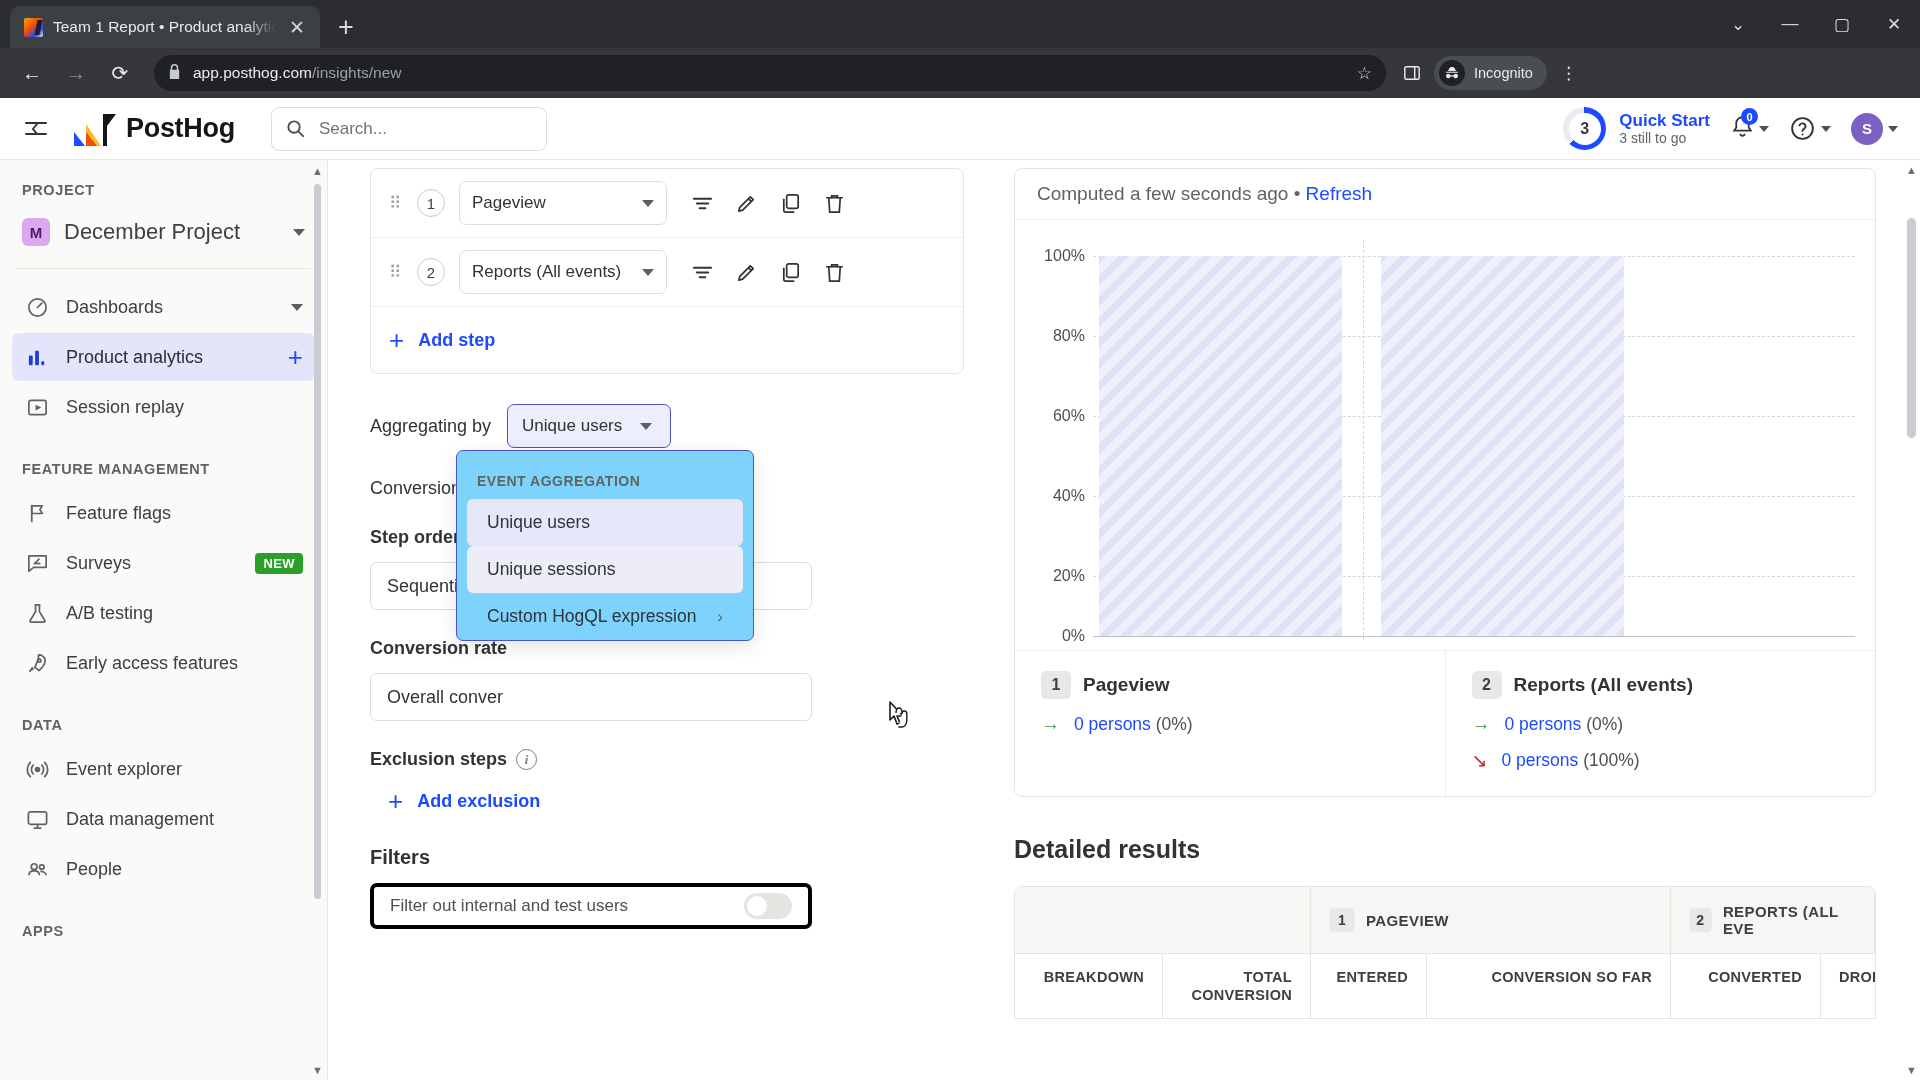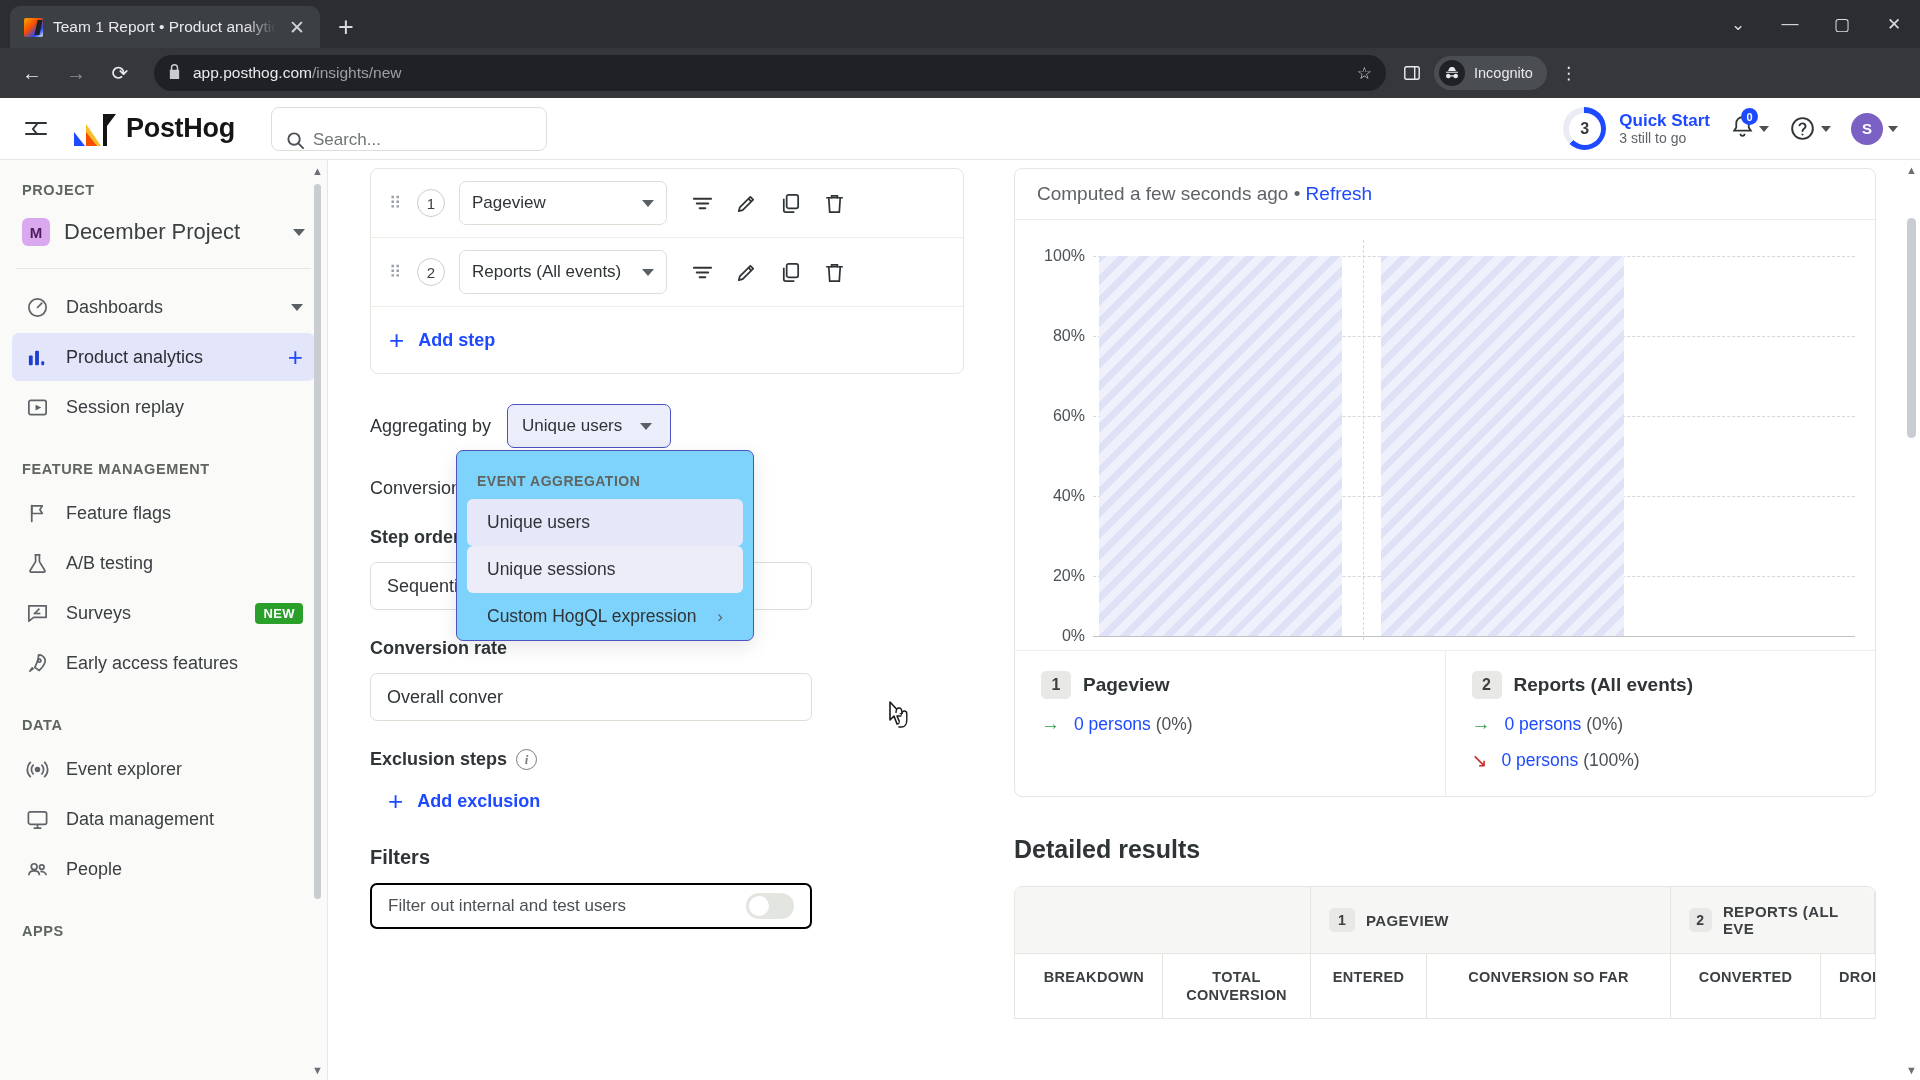--- a/index.html
+++ b/index.html
@@ -76,21 +76,21 @@
     height: 62px; background:#fff; border-bottom:1px solid #e5e7e0; display:flex;
     align-items:center; padding: 0 22px; gap: 14px; flex: 0 0 62px;
   }
   .hamburger { width:30px;height:30px;display:flex;align-items:center;justify-content:center;cursor:pointer;}
   .hamburger svg { width: 26px; height: 22px; }
   .brand { display:flex; align-items:center; gap:10px; margin-left: 8px;}
   .hoglogo { width:42px; height:34px; position:relative; }
   .brandname { font-size: 27px; font-weight: 700; color:#151515; letter-spacing:-0.3px;}
   .searchbox {
     margin-left: 22px; width: 276px; height: 44px; border:1px solid #dcdfd6; border-radius:8px;
-    display:flex; align-items:flex-end; gap:8px; padding: 0 14px; color:#6b7280; cursor:text;
+    display:flex; align-items:center; gap:14px; padding: 0 14px; color:#6b7280; cursor:text;
     background:#fff;
   }
   .searchbox .ph { font-size: 17px; color:#6f7570; }
   .appbar-right { margin-left:auto; display:flex; align-items:center; gap: 20px; }
   .qs { display:flex; align-items:center; gap:13px; cursor:pointer;}
   .qs-ring { width: 43px; height:43px; border-radius:50%; position:relative;
              background: conic-gradient(#1d4aff 0turn 0.62turn, #e9ebf5 0.62turn 1turn);
              display:flex;align-items:center;justify-content:center;}
   .qs-ring:after{content:"";position:absolute;width:32px;height:32px;border-radius:50%;background:#fff;}
   .qs-num { position:relative; z-index:2; font-size:16px; font-weight:600; color:#3a3a3a;}
@@ -181,21 +181,21 @@
   .agg-btn .t { font-size:17px; color:#2f3437; }
   .sel-wide {
     margin-top:14px; height:48px; border:1px solid #dcdfd6; border-radius:7px; background:#fff;
     display:flex; align-items:center; padding: 0 16px; font-size:18px; color:#2f3437; cursor:pointer;
     max-width: 442px;
   }
   .blocktitle { margin-top: 28px; font-size:18px; font-weight:700; color:#2f3437;
                 display:flex; align-items:center; gap:9px;}
   .addexcl { margin-top: 18px; display:flex; align-items:center; gap:14px; cursor:pointer; padding-left:18px;}
   .filters-title { margin-top: 32px; font-size:20px; font-weight:700; color:#2f3437;}
-  .filter-card { margin-top:14px; height:46px; border:2px solid #000000; border-radius:7px;
+  .filter-card { margin-top:14px; height:46px; border:4px solid #000000; border-radius:7px;
                  display:flex; align-items:center; padding: 0 16px; gap:10px; color:#4b5155; font-size:17px;
                  max-width: 442px; overflow:hidden;}
   .toggle { margin-left:auto; width:48px;height:26px;border-radius:13px;background:#e3e5e0;position:relative;}
   .toggle:after{content:"";position:absolute;left:3px;top:3px;width:20px;height:20px;border-radius:50%;background:#fff;}
 
   
   .dropdown {
     position:absolute; left: 128px; top: 290px; width: 298px; background:#7dd3fc;
     border:1.5px solid #4b53c4; border-radius:7px; box-shadow: 0 6px 20px rgba(0,0,0,.10);
     padding: 8px 0 0 0; z-index: 40;
@@ -242,21 +242,21 @@
   .detailed { margin-top: 38px; font-size:25px; font-weight:700; color:#2f3437;}
   .dtable { margin-top: 22px; border:1px solid #e4e6e0; border-radius:8px 8px 0 0; overflow:hidden; }
   .dthead { display:flex; background:#f6f6f4; }
   .dth { padding: 16px 18px; font-size:15px; font-weight:700; letter-spacing:0.4px; color:#3c4043;
          border-right:1px solid #e4e6e0; display:flex; align-items:center; gap:11px;}
   .dth.c1 { flex:0 0 296px; }
   .dth.c2 { flex:0 0 360px; }
   .dth.c3 { flex:1 1 auto; }
   .dthsub { display:flex; background:#fff; border-top:1px solid #e4e6e0;}
   .dsub { padding: 14px 18px; font-size:14.5px; font-weight:700; letter-spacing:0.3px; color:#3c4043;
-          border-right:1px solid #e4e6e0; text-align:center; line-height:1.25;}
+          border-right:1px solid #e4e6e0; text-align:right; line-height:1.25;}
   .dsub.b1 { flex:0 0 148px; text-align:right;}
   .dsub.b2 { flex:0 0 148px; }
   .dsub.b3 { flex:0 0 116px; }
   .dsub.b4 { flex:0 0 244px; }
   .dsub.b5 { flex:0 0 150px; }
   .dsub.b6 { flex:1 1 auto; }
 
   .vscroll { position:absolute; right:4px; top:6px; width:9px; bottom:6px;}
   .vthumb { position:absolute; right:0; top:52px; width:9px; height:220px; background:#c9ccd1; border-radius:5px;}
   .vs-arrow { position:absolute; right:-1px; color:#6b7075; font-size:11px; }
@@ -431,37 +431,37 @@
                   <path d="M6 3v18"></path>
                   <path d="M6 4h11l-2.5 4L17 12H6z"></path>
                 </svg>
             </span>
             <span class="sb-label">Feature flags</span>
           </div>
 
           <div class="sb-item">
             <span class="ico">
               <svg viewBox="0 0 24 24" fill="none" stroke="#5f6368" stroke-width="1.8" stroke-linejoin="round">
-                  <path d="M10 3v7L4.5 19a1.2 1.2 0 001 2h13a1.2 1.2 0 001-2L14 10V3"></path>
-                  <path d="M9 3h6"></path>
-                </svg>
-            </span>
-            <span class="sb-label">A/B testing</span>
-          </div>
-
-          <div class="sb-item">
-            <span class="ico">
-              <svg viewBox="0 0 24 24" fill="none" stroke="#5f6368" stroke-width="1.8" stroke-linejoin="round">
                   <path d="M3 4h18v12H8l-5 4z"></path>
                   <path d="M8 12h7"></path>
                   <path d="M14 7l-5 5"></path>
                 </svg>
             </span>
             <span class="sb-label">Surveys</span>
             <span class="pill-new">NEW</span>
+          </div>
+
+          <div class="sb-item">
+            <span class="ico">
+              <svg viewBox="0 0 24 24" fill="none" stroke="#5f6368" stroke-width="1.8" stroke-linejoin="round">
+                  <path d="M10 3v7L4.5 19a1.2 1.2 0 001 2h13a1.2 1.2 0 001-2L14 10V3"></path>
+                  <path d="M9 3h6"></path>
+                </svg>
+            </span>
+            <span class="sb-label">A/B testing</span>
           </div>
 
           <div class="sb-item">
             <span class="ico">
               <svg viewBox="0 0 24 24" fill="none" stroke="#5f6368" stroke-width="1.8" stroke-linejoin="round">
                   <path d="M14.5 3.5c3 0 6 3 6 6 0 4-5 8-8 10l-4-4c2-3 6-8 6-12z" transform="rotate(-10 12 12)"></path>
                   <circle cx="14" cy="9" r="1.6"></circle>
                   <path d="M7 16l-3 4 4-3"></path>
                 </svg>
             </span>

